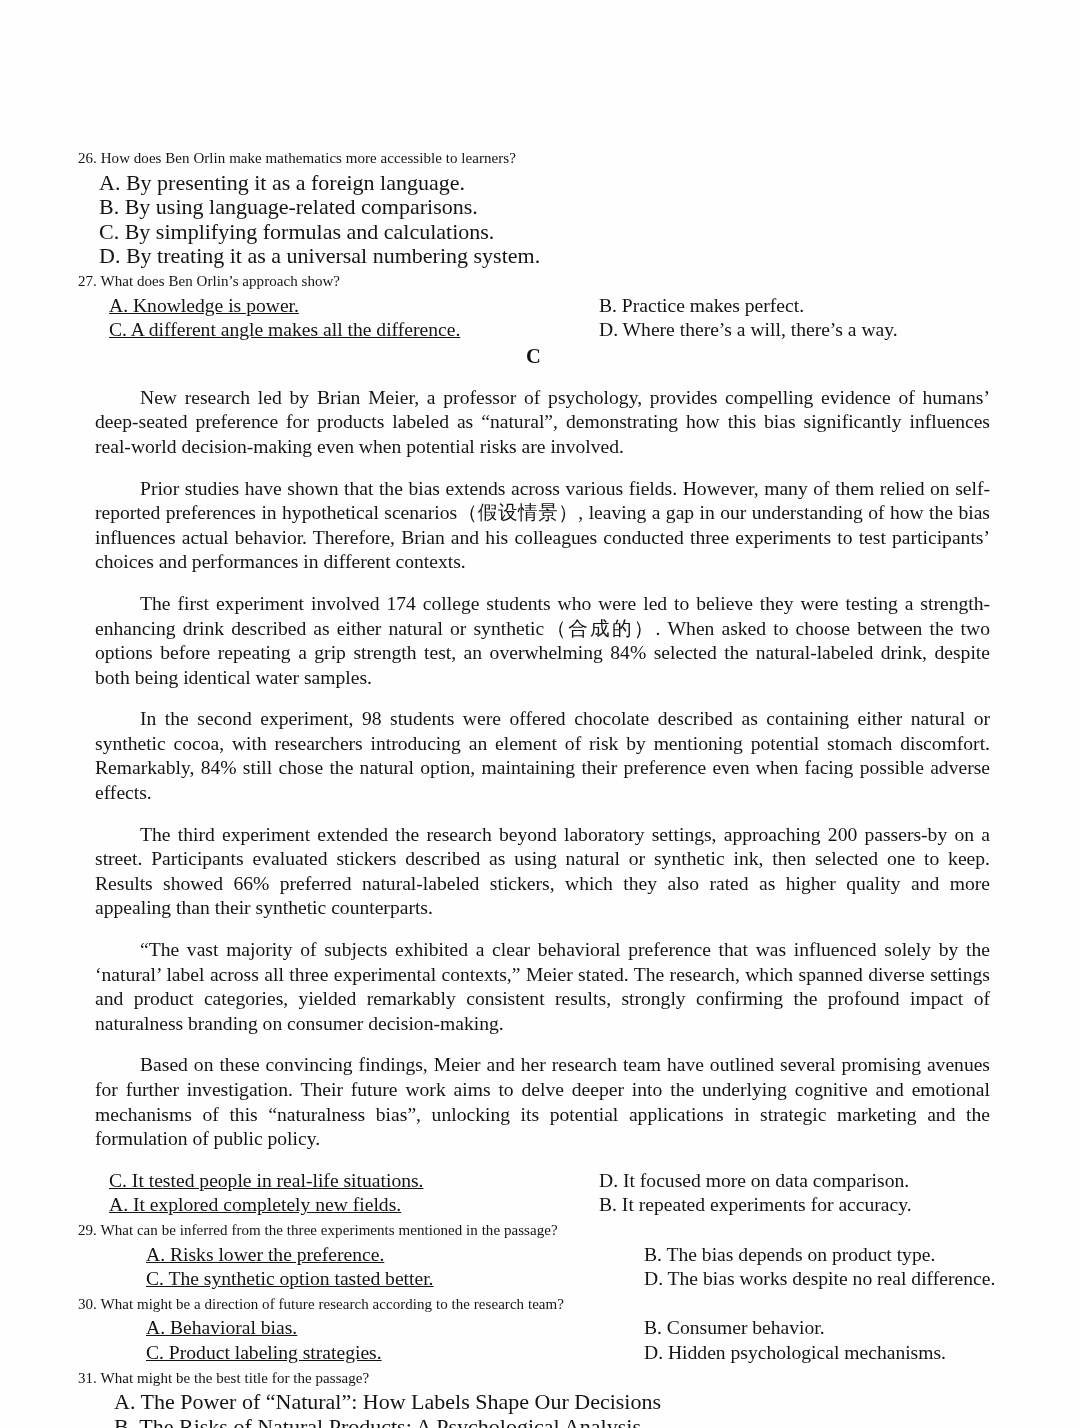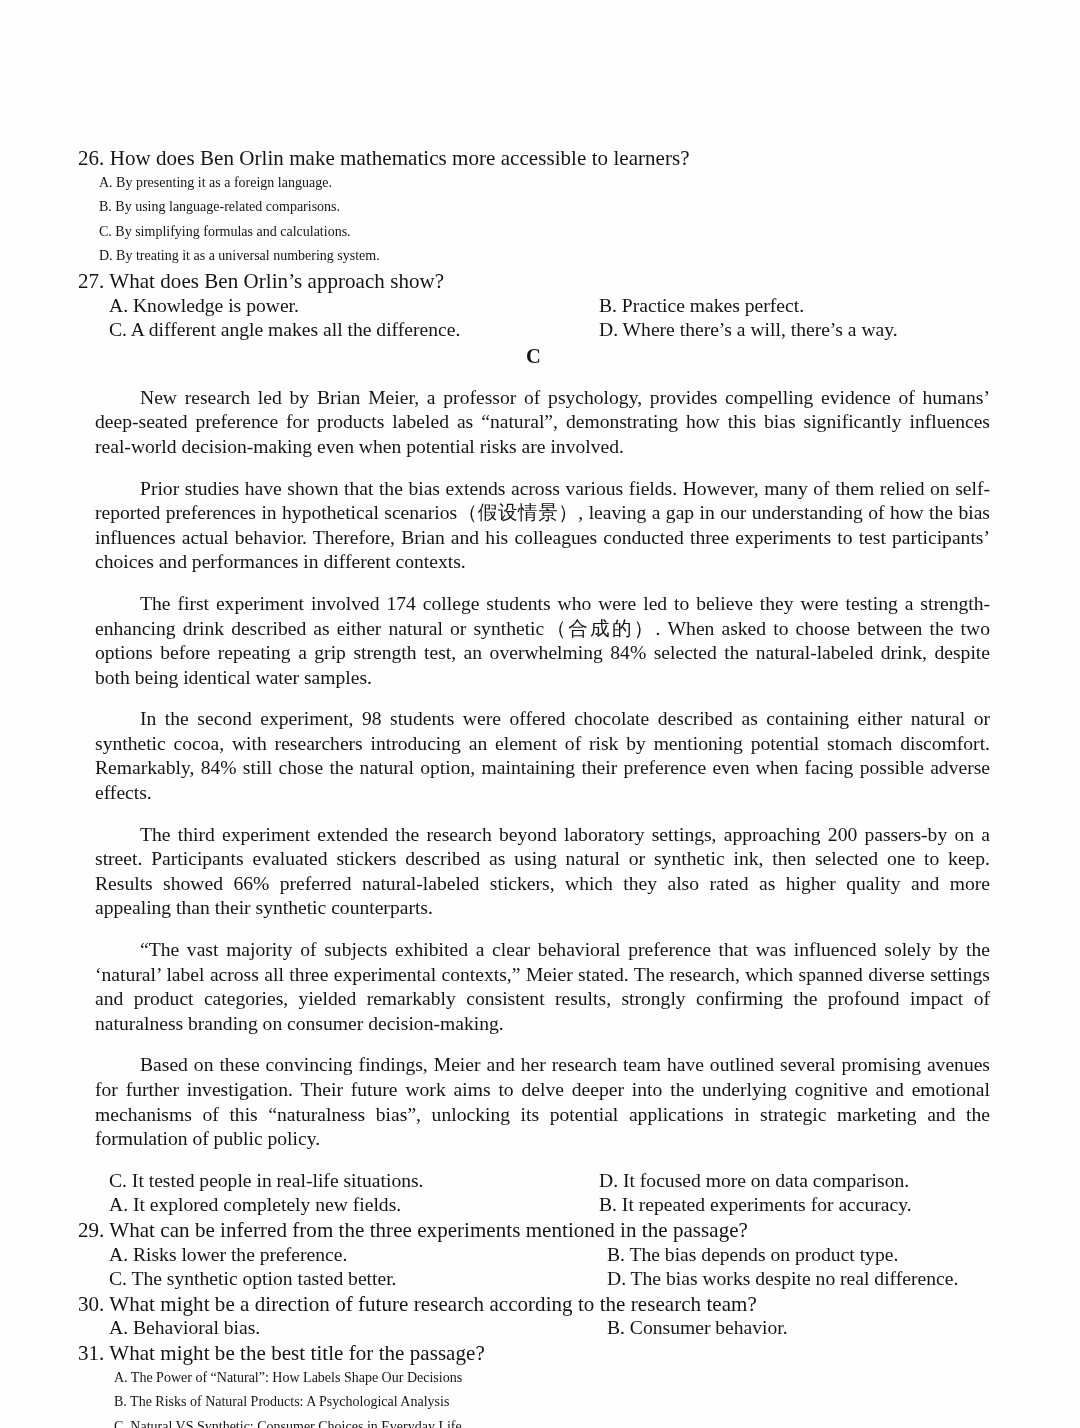--- a/index.html
+++ b/index.html
@@ -27,46 +27,47 @@
 
   .content {
     position: absolute;
     left: 78px;
     top: 146px;
     width: 929px;
   }
 
   
   .qline {
-    font-size: 21px;
+    font-size: 15px;
     line-height: 24.6px;
     white-space: pre;
     letter-spacing: 0.05px;
   }
 
   .opt-single {
-    font-size: 14px;
+    font-size: 22px;
     line-height: 24.6px;
     white-space: pre;
   }
   .indent-a { padding-left: 21px; }
   .indent-c { padding-left: 36px; }
 
   
   .optrow {
     display: flex;
     font-size: 19.6px;
     line-height: 24.6px;
     white-space: pre;
   }
   .optrow .col-l {
     flex: 0 0 auto;
+    text-decoration: underline;
   }
   .optrow.gap490 .col-l { width: 490px; }
-  .optrow.gap498 .col-l { width: 498px; }
+  .optrow.gap498 .col-l { width: 498px; margin-left: 37px; }
   .optrow.pad31 { padding-left: 31px; }
 
   
   .section-letter {
     text-align: center;
     font-size: 20.5px;
     line-height: 26px;
     font-weight: bold;
     width: 929px;
     margin-left: -9px;
@@ -132,20 +133,24 @@
     <div class="optrow gap498 pad31">
       <span class="col-l">C. The synthetic option tasted better.</span>
       <span>D. The bias works despite no real difference.</span>
     </div>
 
     <div class="qline">30. What might be a direction of future research according to the research team?</div>
     <div class="optrow gap498 pad31">
       <span class="col-l">A. Behavioral bias.</span>
       <span>B. Consumer behavior.</span>
     </div>
+    <div class="optrow gap498 pad31">
+      <span class="col-l">C. Product labeling strategies.</span>
+      <span>D. Hidden psychological mechanisms.</span>
+    </div>
 
     <div class="qline">31. What might be the best title for the passage?</div>
     <div class="opt-single indent-c">A. The Power of “Natural”: How Labels Shape Our Decisions</div>
     <div class="opt-single indent-c">B. The Risks of Natural Products: A Psychological Analysis</div>
     <div class="opt-single indent-c">C. Natural VS Synthetic: Consumer Choices in Everyday Life</div>
     <div class="opt-single indent-c">D. Beyond the Label: New Research in Consumer Psychology</div>
 
   </div>
 </div>
 

